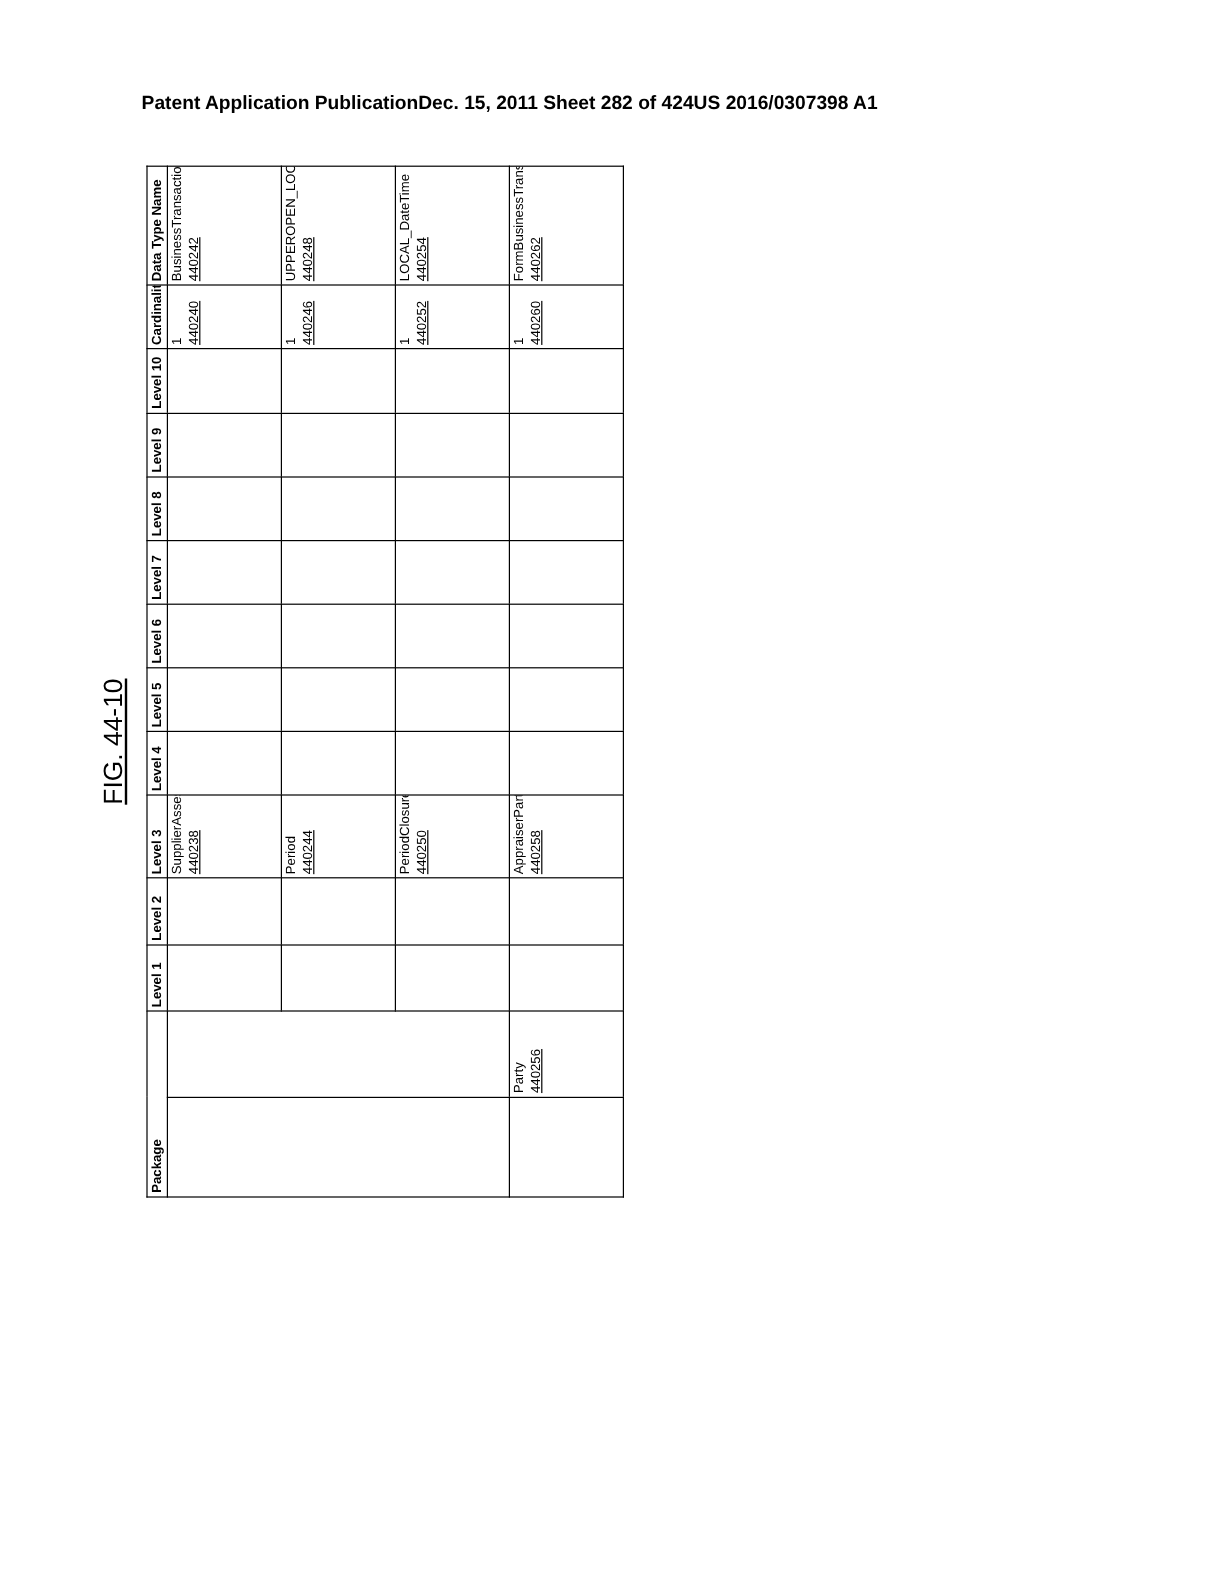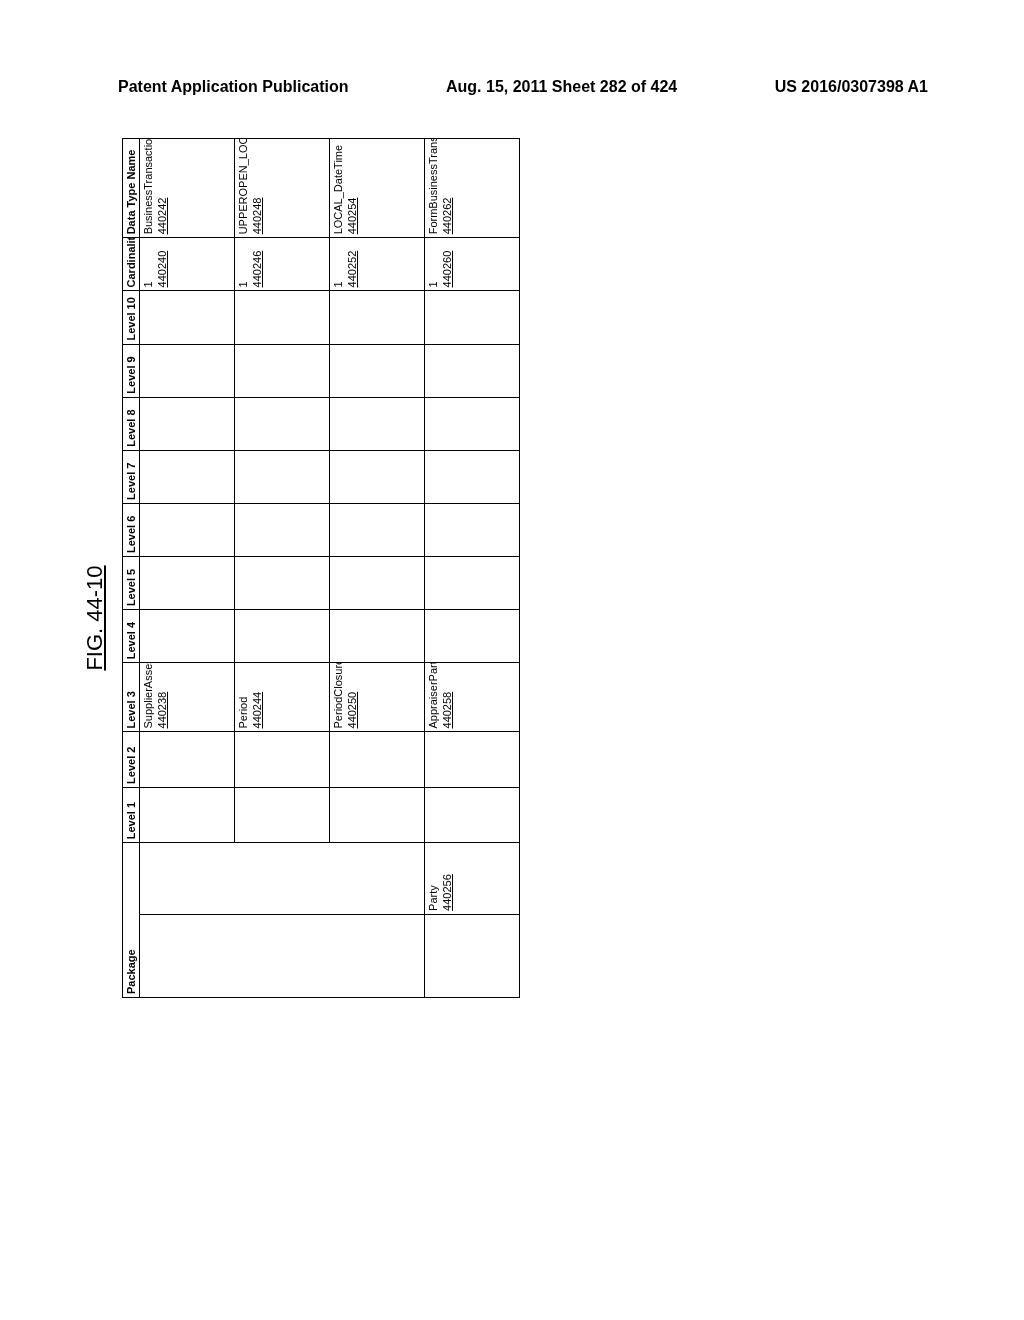--- a/index.html
+++ b/index.html
@@ -11,21 +11,20 @@
     color: #000;
   }
   .page {
     position: relative;
     width: 1024px; height: 1320px;
   }
   .hdr {
     position: absolute;
     top: 78px; left: 0; right: 0;
     display: flex;
-    justify-content: space-between;
     padding: 0 96px 0 118px;
     font-size: 16px;
     font-weight: bold;
   }
   .hdr span { white-space: nowrap; }
   .rot {
     position: absolute;
     top: 188px;
     left: 132px;
     width: 760px;
@@ -71,21 +70,21 @@
   .dt-text { display:block; }
   
   tr.body td { height: 90px; }
 </style>
 </head>
 <body>
 <div class="page">
 
   <div class="hdr">
     <span>Patent Application Publication</span>
-    <span>Aug. 15, 2011  Sheet 282 of 424</span>
+    <span>Dec. 15, 2011  Sheet 282 of 424</span>
     <span>US 2016/0307398 A1</span>
   </div>
 
   <div class="rot">
     <div class="fig-label">FIG. 44-10</div>
 
     <table class="grid">
       <colgroup>
         <col class="pkg">
           <col class="sub">

